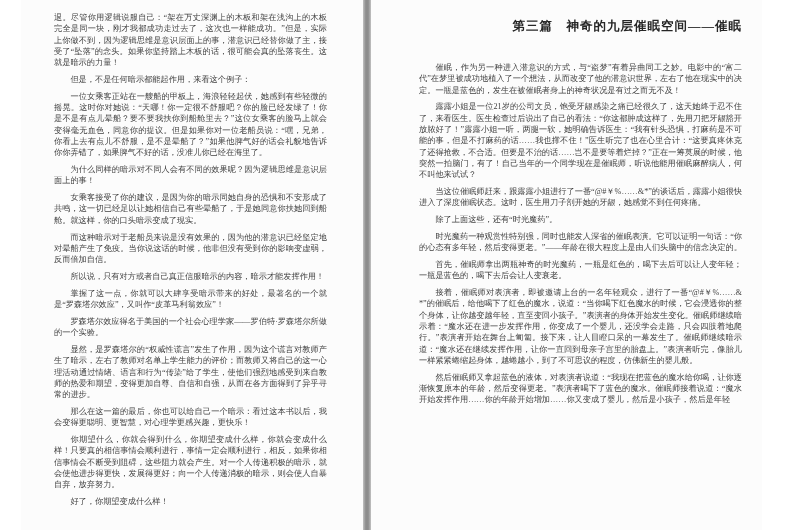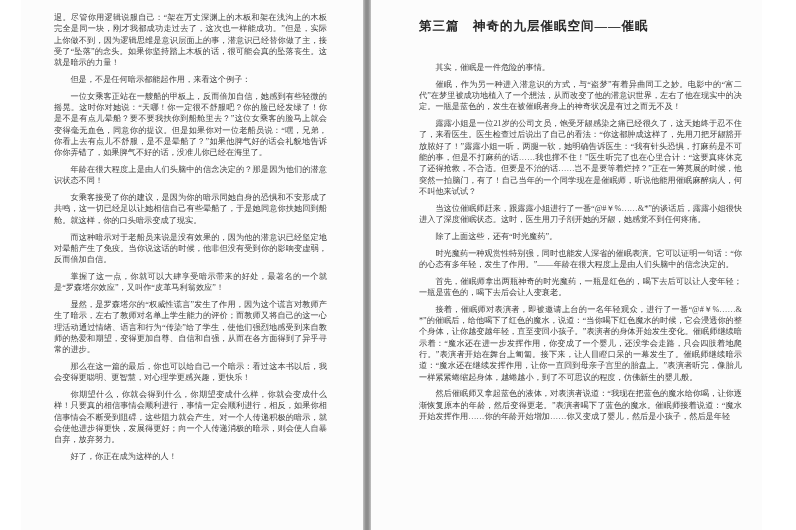--- a/index.html
+++ b/index.html
@@ -30,52 +30,53 @@
     color: var(--text-color, #3f3f3f);
     text-align: justify;
     text-indent: 2em;
     word-break: break-all;
   }
   .page p.continuation { text-indent: 0; }
   .chapter-title {
     font-size: 12.5px;
     font-weight: bold;
     color: var(--title-color, #262626);
-    text-align: left;
+    text-align: right;
     margin: 8px 0 27px 0;
     letter-spacing: 1px;
   }
 </style>
 </head>
 <body>
 
 <div class="spread">
 
   <div class="page page-left">
     <p class="continuation">退。尽管你用逻辑说服自己：“架在万丈深渊上的木板和架在浅沟上的木板完全是同一块，刚才我都成功走过去了，这次也一样能成功。”但是，实际上你做不到，因为逻辑思维是意识层面上的事，潜意识已经替你做了主，接受了“坠落”的念头。如果你坚持踏上木板的话，很可能会真的坠落丧生。这就是暗示的力量！</p>
     <p>但是，不是任何暗示都能起作用，来看这个例子：</p>
-    <p>一位女乘客正站在一艘船的甲板上，反而倍加自信，她感到有些轻微的摇晃。这时你对她说：“天哪！你一定很不舒服吧？你的脸已经发绿了！你是不是有点儿晕船？要不要我扶你到船舱里去？”这位女乘客的脸马上就会变得毫无血色，同意你的提议。但是如果你对一位老船员说：“嘿，兄弟，你看上去有点儿不舒服，是不是晕船了？”如果他脾气好的话会礼貌地告诉你你弄错了，如果脾气不好的话，没准儿你已经在海里了。</p>
-    <p>年龄在很大程度上是由人们头脑中的信念决定的？那是因为他们的潜意识状态不同！</p>
+    <p>一位女乘客正站在一艘船的甲板上，海浪轻轻起伏，她感到有些轻微的摇晃。这时你对她说：“天哪！你一定很不舒服吧？你的脸已经发绿了！你是不是有点儿晕船？要不要我扶你到船舱里去？”这位女乘客的脸马上就会变得毫无血色，同意你的提议。但是如果你对一位老船员说：“嘿，兄弟，你看上去有点儿不舒服，是不是晕船了？”如果他脾气好的话会礼貌地告诉你你弄错了，如果脾气不好的话，没准儿你已经在海里了。</p>
+    <p>为什么同样的暗示对不同人会有不同的效果呢？因为逻辑思维是意识层面上的事！</p>
     <p>女乘客接受了你的建议，是因为你的暗示同她自身的恐惧和不安形成了共鸣，这一切已经足以让她相信自己有些晕船了，于是她同意你扶她回到船舱。就这样，你的口头暗示变成了现实。</p>
     <p>而这种暗示对于老船员来说是没有效果的，因为他的潜意识已经坚定地对晕船产生了免疫。当你说这话的时候，他非但没有受到你的影响变虚弱，反而倍加自信。</p>
+    <p>所以说，只有对方或者自己真正信服暗示的内容，暗示才能发挥作用！</p>
     <p>掌握了这一点，你就可以大肆享受暗示带来的好处，最著名的一个就是“罗森塔尔效应”，又叫作“皮革马利翁效应”！</p>
+    <p>罗森塔尔效应得名于美国的一个社会心理学家——罗伯特·罗森塔尔所做的一个实验。</p>
     <p>显然，是罗森塔尔的“权威性谎言”发生了作用，因为这个谎言对教师产生了暗示，左右了教师对名单上学生能力的评价；而教师又将自己的这一心理活动通过情绪、语言和行为“传染”给了学生，使他们强烈地感受到来自教师的热爱和期望，变得更加自尊、自信和自强，从而在各方面得到了异乎寻常的进步。</p>
     <p>那么在这一篇的最后，你也可以给自己一个暗示：看过这本书以后，我会变得更聪明、更智慧，对心理学更感兴趣，更快乐！</p>
     <p>你期望什么，你就会得到什么，你期望变成什么样，你就会变成什么样！只要真的相信事情会顺利进行，事情一定会顺利进行，相反，如果你相信事情会不断受到阻碍，这些阻力就会产生。对一个人传递积极的暗示，就会使他进步得更快，发展得更好；向一个人传递消极的暗示，则会使人自暴自弃，放弃努力。</p>
-    <p>好了，你正在成为这样的人！</p>
+    <p>好了，你期望变成什么样！</p>
   </div>
 
   <div class="divider"></div>
 
   <div class="page page-right">
     <h1 class="chapter-title">第三篇　神奇的九层催眠空间——催眠</h1>
-    <p>其实，催眠是一件危险的事情。</p>
     <p>催眠，作为另一种进入潜意识的方式，与“盗梦”有着异曲同工之妙。电影中的“富二代”在梦里被成功地植入了一个想法，从而改变了他的潜意识世界，左右了他在现实中的决定。一瓶是蓝色的，发生在被催眠者身上的神奇状况是有过之而无不及！</p>
     <p>露露小姐是一位21岁的公司文员，饱受牙龈感染之痛已经很久了，这天她终于忍不住了，来看医生。医生检查过后说出了自己的看法：“你这都肿成这样了，先用刀把牙龈豁开放脓好了！”露露小姐一听，两腿一软，她明确告诉医生：“我有针头恐惧，打麻药是不可能的事，但是不打麻药的话……我也撑不住！”医生听完了也在心里合计：“这要真疼休克了还得抢救，不合适。但要是不治的话……岂不是要等着烂掉？”正在一筹莫展的时候，他突然一拍脑门，有了！自己当年的一个同学现在是催眠师，听说他能用催眠麻醉病人，何不叫他来试试？</p>
     <p>当这位催眠师赶来，跟露露小姐进行了一番“@#￥%……&amp;*”的谈话后，露露小姐很快进入了深度催眠状态。这时，医生用刀子剖开她的牙龈，她感觉不到任何疼痛。</p>
     <p>除了上面这些，还有“时光魔药”。</p>
-    <p>时光魔药一种观赏性特别强，同时也能发人深省的催眠表演。它可以证明一句话：“你的心态有多年轻，发生了作用。”——年龄在很大程度上是由人们头脑中的信念决定的。</p>
+    <p>时光魔药一种观赏性特别强，同时也能发人深省的催眠表演。它可以证明一句话：“你的心态有多年轻，然后变得更老。”——年龄在很大程度上是由人们头脑中的信念决定的。</p>
     <p>首先，催眠师拿出两瓶神奇的时光魔药，一瓶是红色的，喝下去后可以让人变年轻；一瓶是蓝色的，喝下去后会让人变衰老。</p>
     <p>接着，催眠师对表演者，即被邀请上台的一名年轻观众，进行了一番“@#￥%……&amp;*”的催眠后，给他喝下了红色的魔水，说道：“当你喝下红色魔水的时候，它会浸透你的整个身体，让你越变越年轻，直至变回小孩子。”表演者的身体开始发生变化。催眠师继续暗示着：“魔水还在进一步发挥作用，你变成了一个婴儿，还没学会走路，只会四肢着地爬行。”表演者开始在舞台上匍匐。接下来，让人目瞪口呆的一幕发生了。催眠师继续暗示道：“魔水还在继续发挥作用，让你一直回到母亲子宫里的胎盘上。”表演者听完，像胎儿一样紧紧蜷缩起身体，越蜷越小，到了不可思议的程度，仿佛新生的婴儿般。</p>
     <p>然后催眠师又拿起蓝色的液体，对表演者说道：“我现在把蓝色的魔水给你喝，让你逐渐恢复原本的年龄，然后变得更老。”表演者喝下了蓝色的魔水。催眠师接着说道：“魔水开始发挥作用……你的年龄开始增加……你又变成了婴儿，然后是小孩子，然后是年轻</p>
   </div>
 
 </div>
 
 </body></html>

